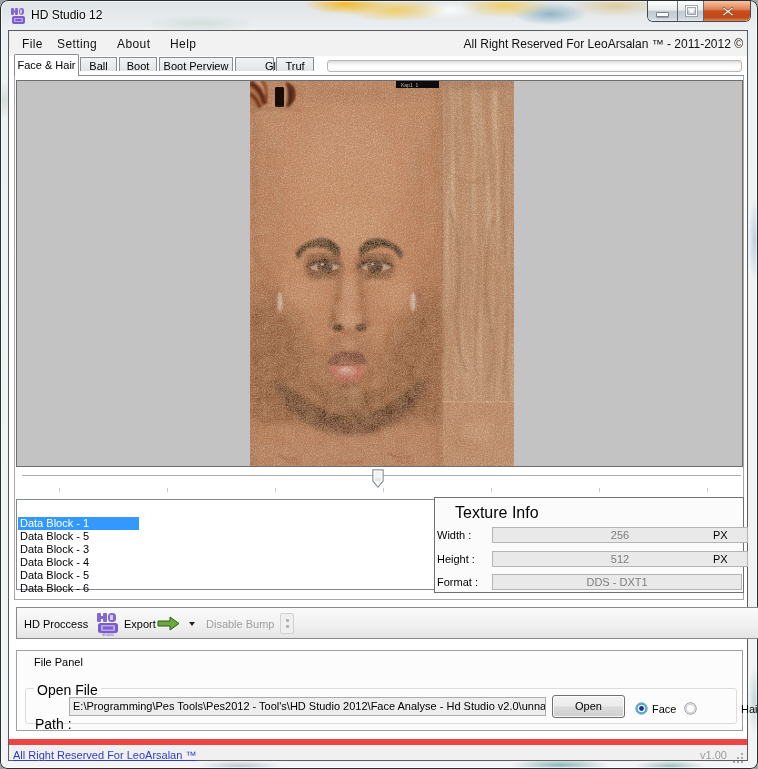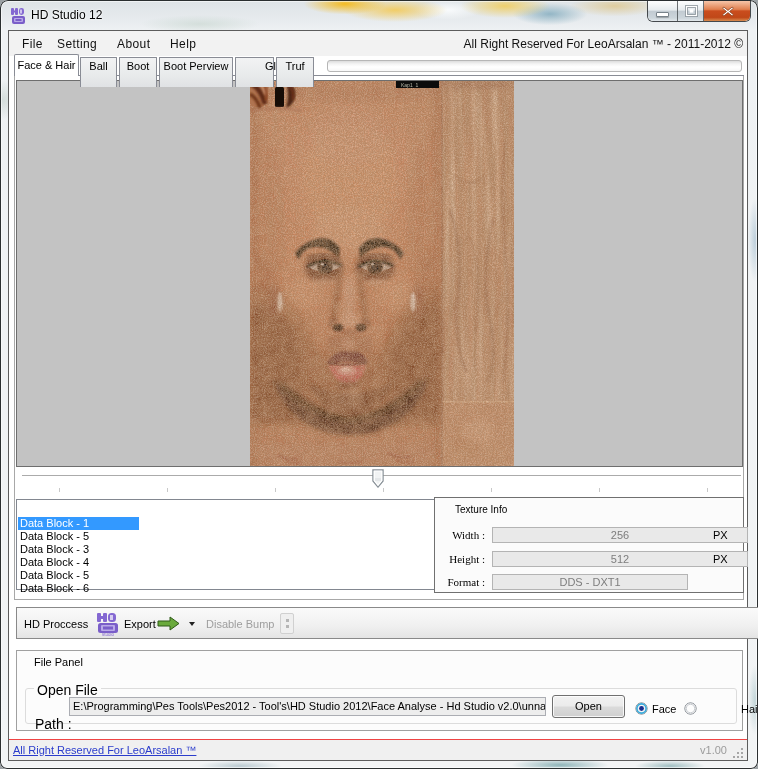--- a/index.html
+++ b/index.html
@@ -52,21 +52,21 @@
   #menubar { position:absolute; left:0; top:0; width:738px; height:25px; background:#f2f2f2;
     font-size:12px; color:#111; }
   .mitem { position:absolute; top:6px; letter-spacing:0.4px; }
   #menuright { position:absolute; top:6px; right:4px; font-size:12px; color:#111; }
 
   
   .tab { position:absolute; border:1px solid #898c95; border-bottom:none; font-size:11px;
     color:#000; text-align:center; background:linear-gradient(180deg,#f2f3f4 0%,#e8eaeb 60%,#e0e2e4 100%); }
   #tab-sel { left:5px; top:23px; width:65px; height:22px; background:#fff; z-index:3;
     border-radius:2px 2px 0 0; padding-top:4px; }
-  .tab-n { top:26px; height:30px; padding-top:2px; z-index:2; border-radius:1px 1px 0 0; }
+  .tab-n { top:26px; height:14px; padding-top:2px; z-index:2; border-radius:1px 1px 0 0; }
   #tabline { position:absolute; left:5px; top:44px; width:730px; height:1px; background:#898c95; z-index:1; }
   #pageborder { position:absolute; left:5px; top:44px; width:730px; height:525px;
     border:1px solid #a8a8a8; border-top:none; background:#fff; }
 
   
   #progress { position:absolute; left:318px; top:29px; width:415px; height:12px;
     border:1px solid #b6b6b6; border-radius:3px;
     background:linear-gradient(180deg,#dcdcdc 0%,#f4f4f4 30%,#ffffff 60%, #f7f7f7 100%); }
 
   
@@ -80,22 +80,22 @@
 
   
   #listbox { position:absolute; left:7px; top:468px; width:727px; height:91px;
     border:1px solid #828790; background:#fff; font-size:11px; color:#000; }
   .lrow { position:absolute; left:1px; height:13px; line-height:13px; padding-left:2px;margin-top:16px; }
   .lsel { background:#3399ff; color:#fff; width:121px; }
 
   
   #texpanel { position:absolute; left:425px; top:466px; width:310px; height:96px;
     border:1px solid #707070; background:#fbfbfb; box-shadow:0 0 0 1px #fbfbfb inset; }
-  #texpanel .hdr { position:absolute; left:20px; top:6px; font-size:10px; color:#000; }
-  .tlabel { position:absolute; font-size:11px; color:#000; text-align:right; width:48px;font-family:Liberation Serif, serif; }
+  #texpanel .hdr { position:absolute; left:20px; top:6px; font-size:16px; color:#000; }
+  .tlabel { position:absolute; font-size:11px; color:#000; width:48px; }
   .tbox { position:absolute; left:57px; width:256px; height:16px; border:1px solid #b4b4b4;
     background:#e9e9e9; font-size:11px; color:#7d7d7d; text-align:center; line-height:14px; }
   .px { position:absolute; left:278px; font-size:11px; color:#000; }
 
   
   #toolbar { position:absolute; left:7px; top:576px; width:753px; height:32px;
     border:1px solid #898989; background:linear-gradient(180deg,#fafafa 0%,#f0f0f0 60%,#e4e4e4 100%);
     font-size:11px; }
   #toolbar .tt { position:absolute; top:10px; color:#000; }
 
@@ -113,21 +113,21 @@
   #openbtn { position:absolute; left:526px; top:6px; width:73px; height:23px;
     border:1px solid #707070; border-radius:3px;
     background:linear-gradient(180deg,#f2f2f2 0%,#ebebeb 48%,#dbdbdb 52%,#cfcfcf 100%);
     font-size:11px; text-align:center; line-height:21px; color:#000;
     box-shadow: inset 0 0 0 1px rgba(255,255,255,.8); }
   .radio { position:absolute; width:13px; height:13px; border-radius:50%; }
   .rlabel { position:absolute; font-size:11px; color:#000; }
 
   
   #statusbar { position:absolute; left:0; top:708px; width:738px; height:21px;
-    background:#f0f0f0; border-top:1px solid #ef4444; font-size:11px; }
+    background:#f0f0f0; border-top:6px solid #ef4444; font-size:11px; }
   #statuslink { position:absolute; left:4px; top:4px; color:#2b3ccc; text-decoration:underline; }
   #version { position:absolute; right:20px; top:4px; color:#9b9b9b; }
 </style>
 </head>
 <body>
 <div id="frame"></div>
 
 <div id="capbtns">
   <div class="cbtn" id="btn-min">
     <div style="position:absolute;left:8px;top:11px;width:13px;height:5px;background:#fff;border:1px solid #77828a;border-radius:1px;box-shadow:0 1px 1px rgba(0,0,0,.25)"></div>
@@ -411,21 +411,21 @@
 
   <div id="texpanel">
     <div class="hdr">Texture Info</div>
     <div class="tlabel" style="top:31px; left:2px;">Width :</div>
     <div class="tbox" style="top:29px;">256</div>
     <div class="px" style="top:31px;">PX</div>
     <div class="tlabel" style="top:55px; left:2px;">Height :</div>
     <div class="tbox" style="top:53px;">512</div>
     <div class="px" style="top:55px;">PX</div>
     <div class="tlabel" style="top:78px; left:2px;">Format :</div>
-    <div class="tbox" style="top:76px; width:196px;">DDS - DXT1</div>
+    <div class="tbox" style="top:76px; width:250px;">DDS - DXT1</div>
   </div>
 
   <div id="toolbar">
     <span class="tt" style="left:7px">HD Proccess</span>
     <svg class="abs" style="left:78px; top:4px;" width="26" height="24" viewBox="0 0 26 24">
   <g fill="#8468d2">
     <rect x="2" y="1" width="4" height="9" rx="1"></rect>
     <rect x="8" y="1" width="4" height="9" rx="1"></rect>
     <rect x="2" y="4" width="10" height="3"></rect>
     <rect x="13" y="1" width="8" height="9" rx="3.5"></rect>

